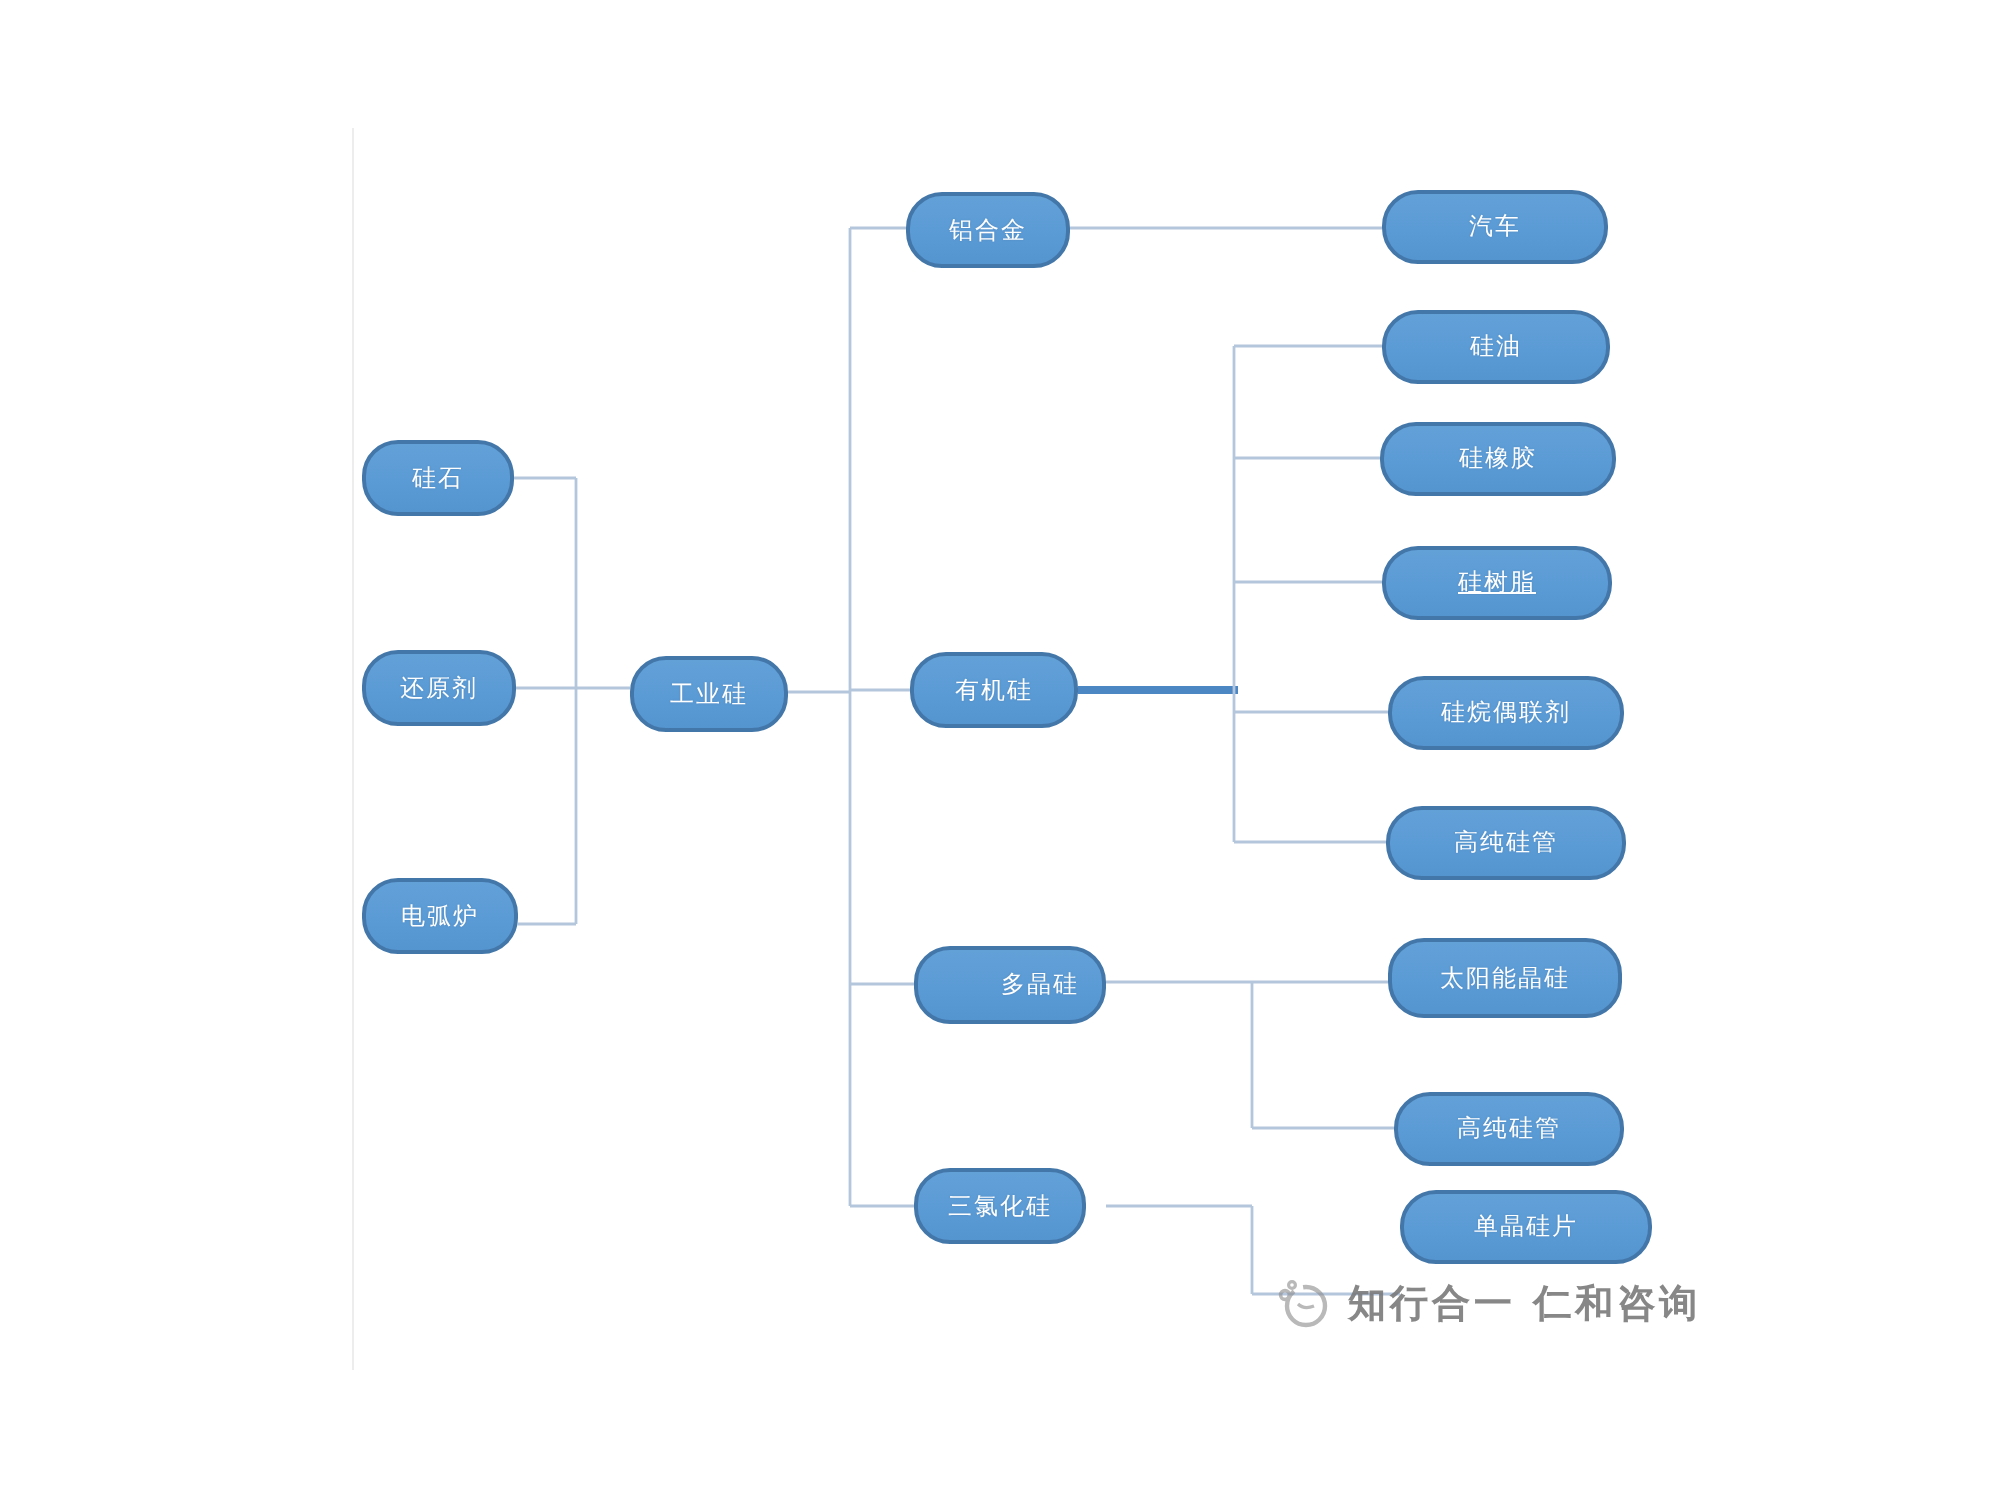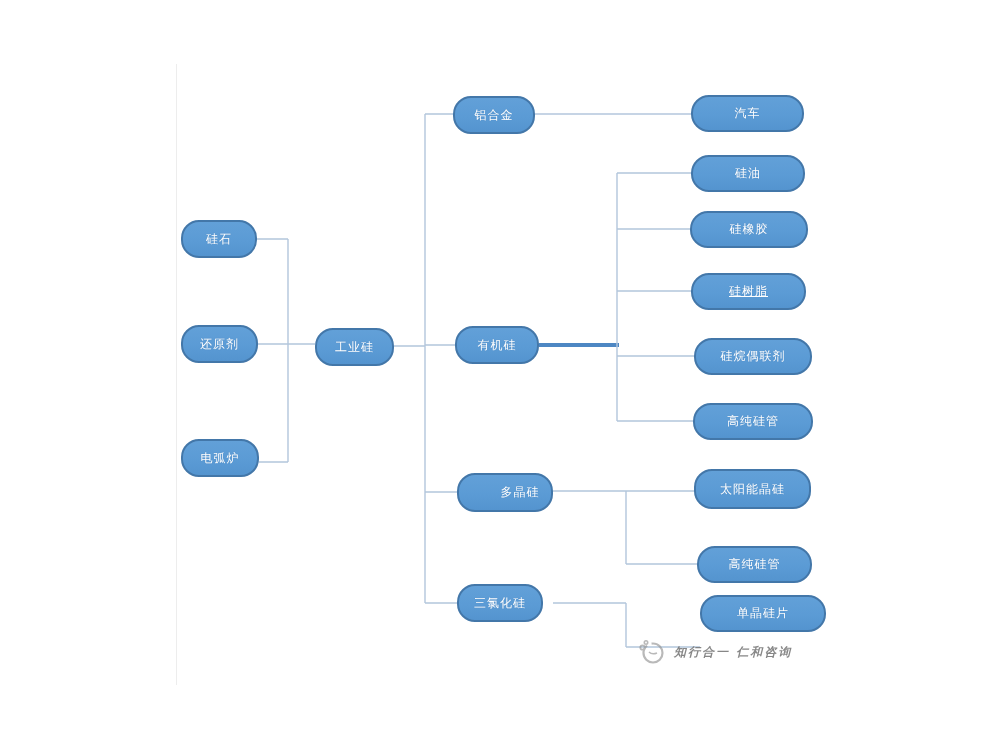--- a/index.html
+++ b/index.html
@@ -50,23 +50,23 @@
   #node-taiyangneng   { left: 694px; top: 469px; width: 117px; height: 40px; }
   #node-gaochun       { left: 697px; top: 546px; width: 115px; height: 37px; }
   #node-danjing       { left: 700px; top: 595px; width: 126px; height: 37px; }
 
   .watermark {
     position: absolute; left: 636px; top: 638px;
     display: flex; align-items: center; gap: 6px;
     z-index: 5; pointer-events: none;
   }
   .watermark .wm-text {
-    font-size: 12px; font-weight: 600;
+    font-size: 19px; font-weight: 600;
     color: rgba(118,118,118,0.88);
-    letter-spacing: 2px; white-space: nowrap; font-style: italic;
+    letter-spacing: 2px; white-space: nowrap;
   }
   .watermark svg { opacity: 0.62; }
 </style>
 </head>
 <body>
 
 <div class="canvas">
 
   <div class="frame-line"></div>
 

